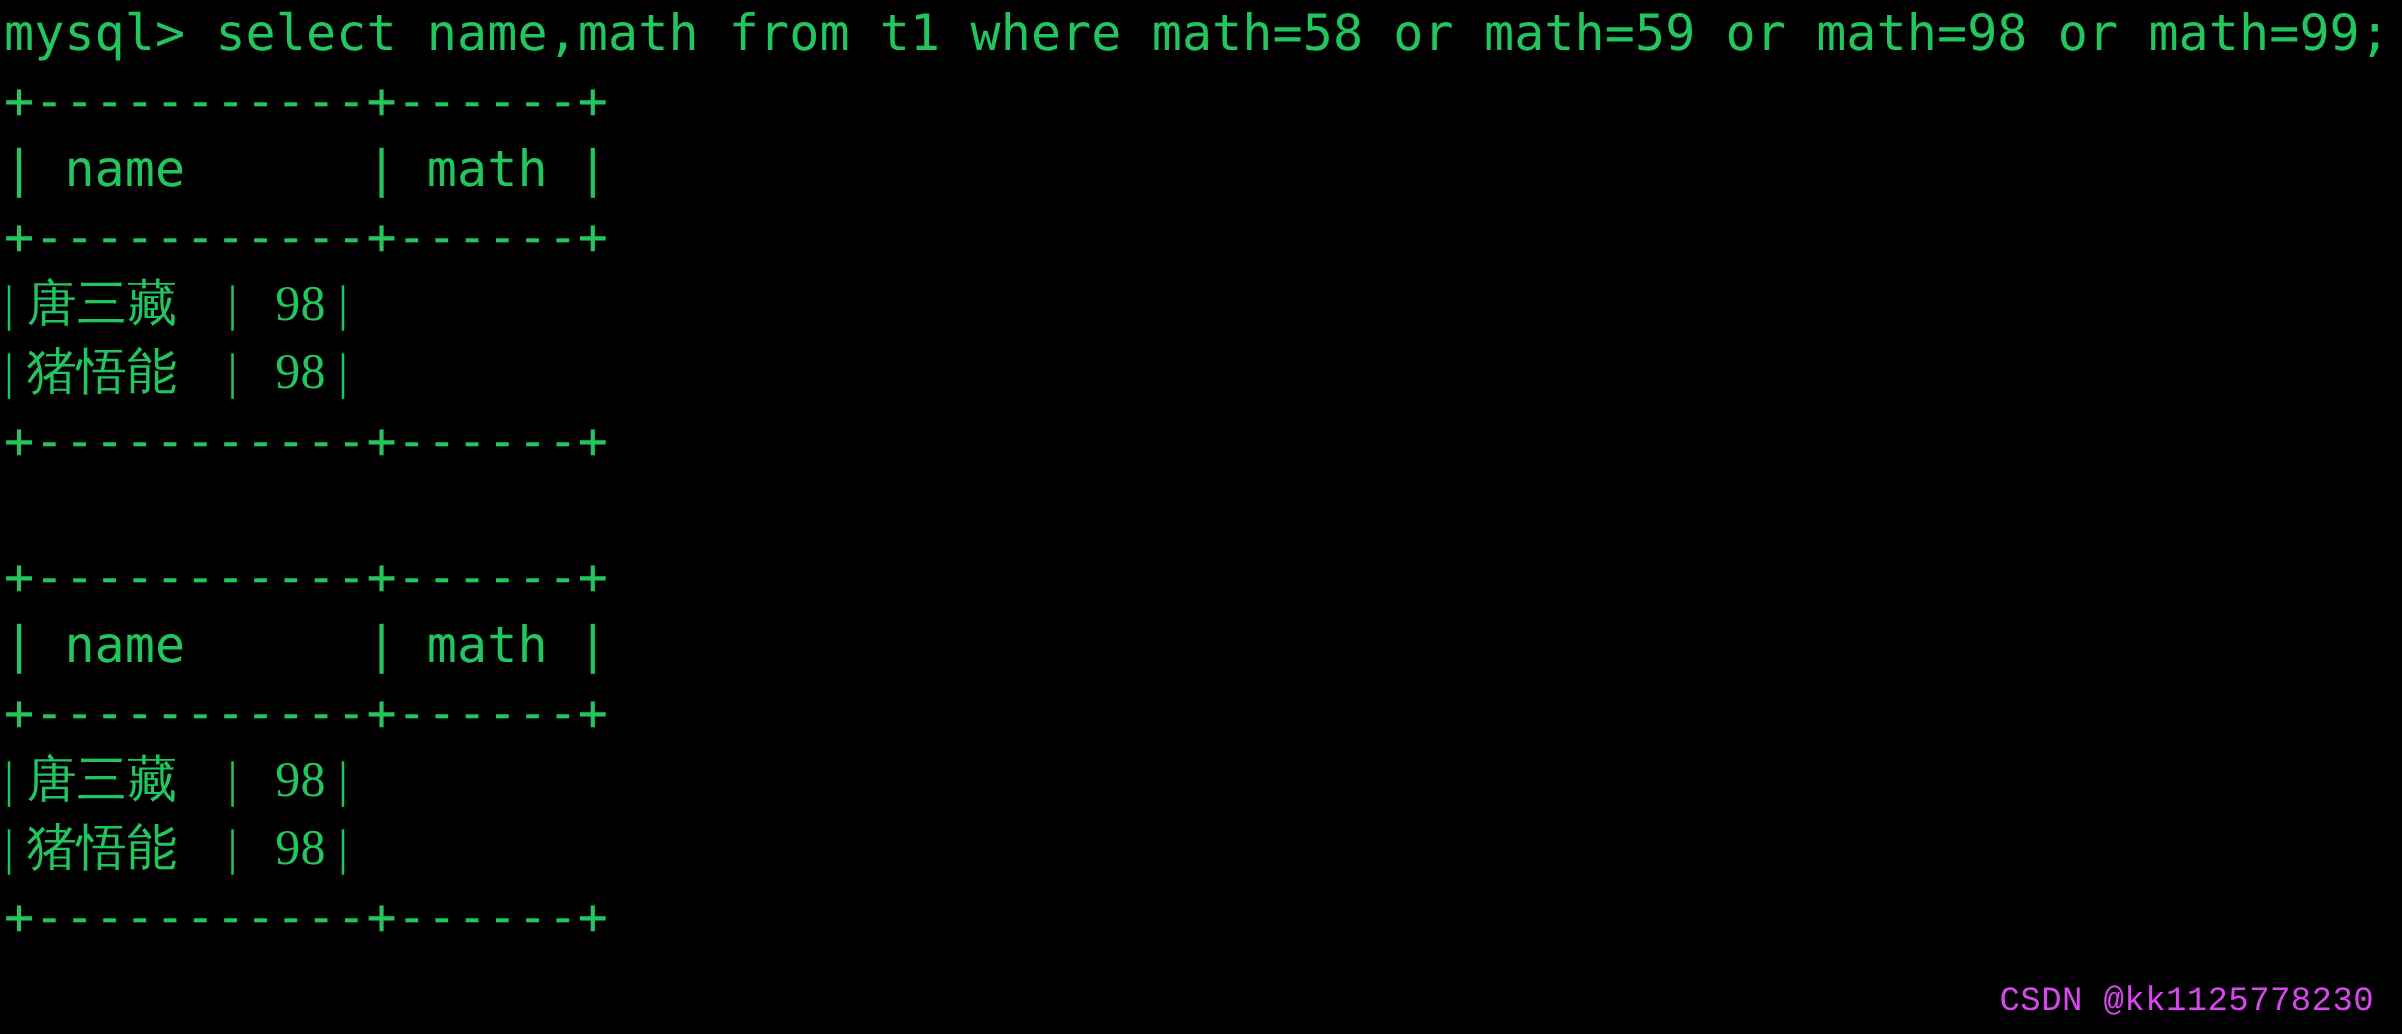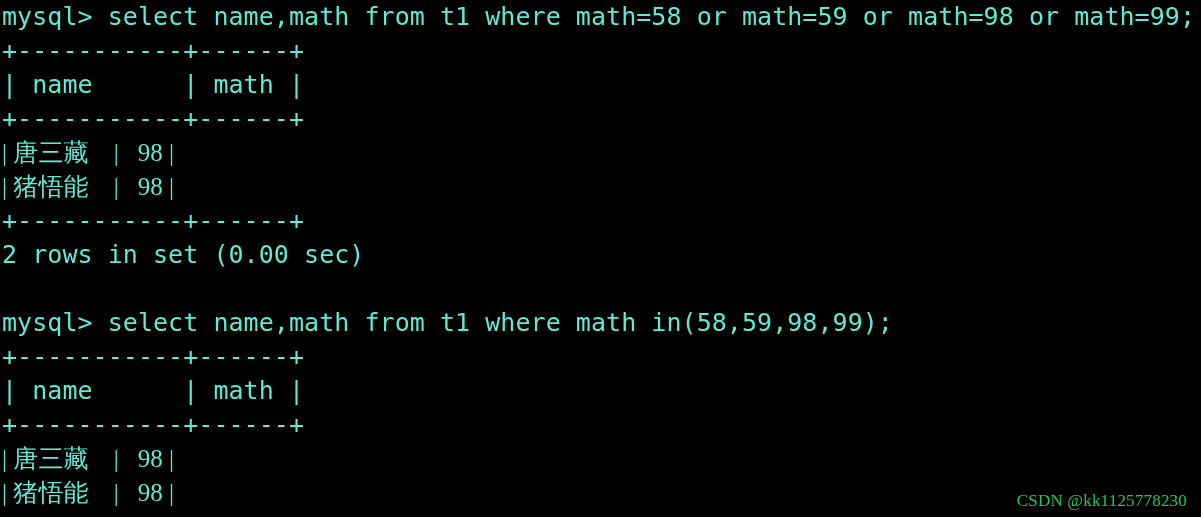--- a/index.html
+++ b/index.html
@@ -22,58 +22,56 @@
     height: 517px;
     background: #000000;
     padding: 0;
     box-sizing: border-box;
   }
   .term-line {
     font-family: "DejaVu Sans Mono", "Liberation Mono", monospace;
     font-size: 25px;
     line-height: 34px;
     height: 34px;
-    color: #5eead4;
+    color: #22c55e;
     white-space: pre;
     letter-spacing: 0.05px;
     padding-left: 2px;
     -webkit-font-smoothing: antialiased;
   }
   .term-line.blank {
     height: 34px;
   }
   .cjk {
     font-family: Liberation Serif, serif;
   }
   #watermark {
     position: absolute;
     right: 14px;
     bottom: 6px;
-    font-family: Liberation Serif, serif;
+    font-family: Liberation Mono, monospace;
     font-size: 17px;
-    color: #22c55e;
+    color: #d946ef;
     white-space: pre;
     letter-spacing: 0.2px;
   }
 </style>
 </head>
 <body>
 
 <div id="terminal">
 
   <div class="term-line">mysql&gt; select name,math from t1 where math=58 or math=59 or math=98 or math=99;</div>
   <div class="term-line">+-----------+------+</div>
   <div class="term-line">| name      | math |</div>
   <div class="term-line">+-----------+------+</div>
   <div class="term-line cjk">| 唐三藏    |   98 |</div>
   <div class="term-line cjk">| 猪悟能    |   98 |</div>
   <div class="term-line">+-----------+------+</div>
-  <div class="term-line">2 rows in set (0.00 sec)</div>
   <div class="term-line blank"></div>
-  <div class="term-line">mysql&gt; select name,math from t1 where math in(58,59,98,99);</div>
   <div class="term-line">+-----------+------+</div>
   <div class="term-line">| name      | math |</div>
   <div class="term-line">+-----------+------+</div>
   <div class="term-line cjk">| 唐三藏    |   98 |</div>
   <div class="term-line cjk">| 猪悟能    |   98 |</div>
   <div class="term-line">+-----------+------+</div>
 
 </div>
 
 <div id="watermark">CSDN @kk1125778230</div>

